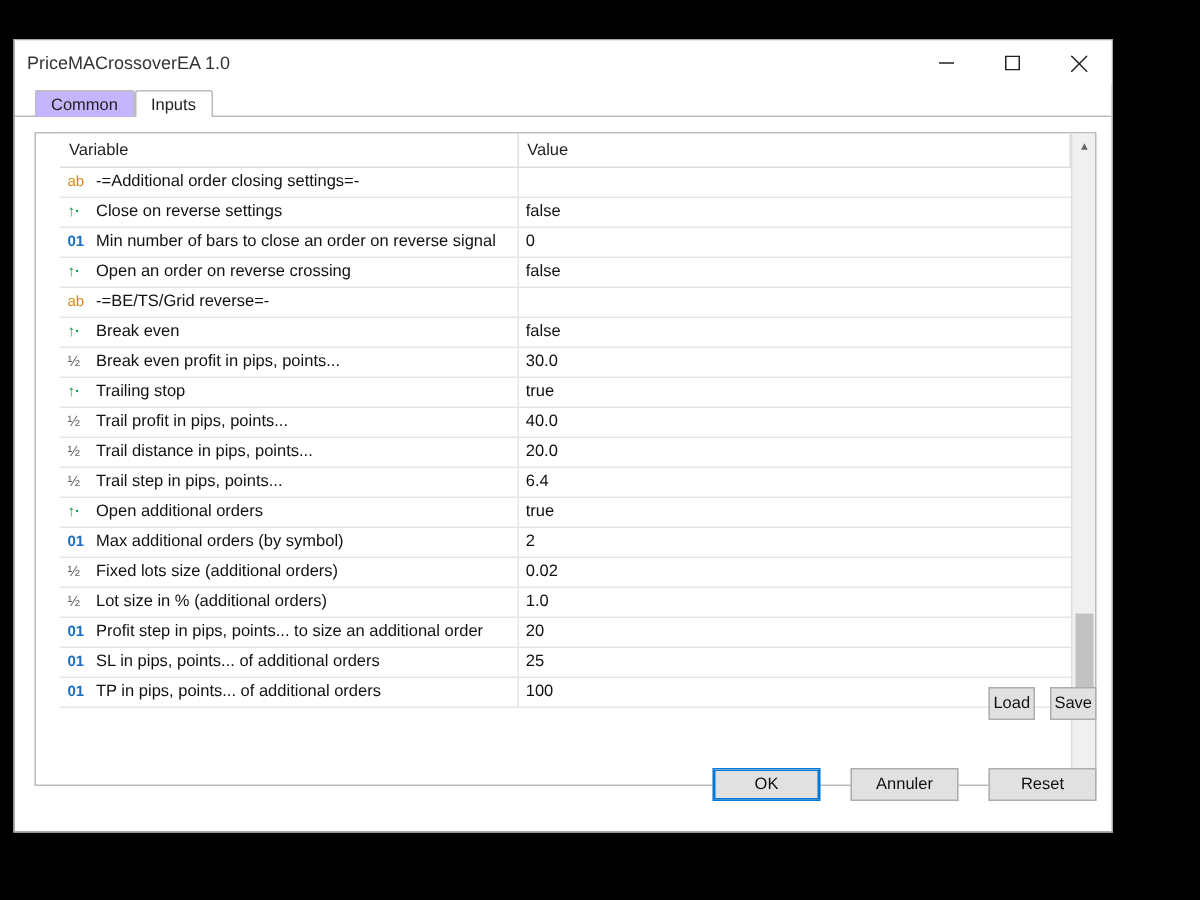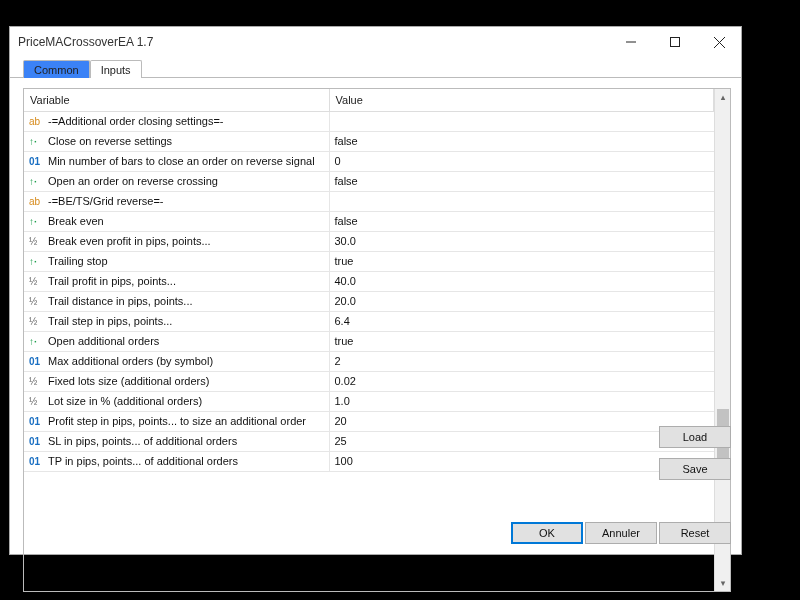--- a/index.html
+++ b/index.html
@@ -45,39 +45,40 @@
     border-bottom: 1px solid #bbb;
     display: flex;
     align-items: flex-end;
     padding-left: 13px;
     gap: 0;
   }
   .tab {
     padding: 3px 10px 2px 10px;
     border: 1px solid #bbb;
     border-bottom: none;
-    background: #3b82f6;
+    background: #c4b5fd;
     font-size: 11px;
     color: #222;
     position: relative;
     top: 1px;
     border-radius: 2px 2px 0 0;
   }
   .tab.active {
     background: #fff;
     z-index: 2;
     border-top-color: #bbb;
   }
   .content {
     padding: 10px 10px 0 13px;
   }
   .table-frame {
     border: 1px solid #bbb;
-    height: 504px;
-    display: flex;
+    height: 436px;
+    display: flex;
+    padding-left: 16px;
   }
   .grid-scroll {
     flex: 1;
     overflow: hidden;
   }
   table {
     border-collapse: collapse;
     width: 100%;
     table-layout: fixed;
   }
@@ -137,49 +138,49 @@
     width: 12px;
     background: #c2c2c2;
     border-radius: 0;
   }
   .side-buttons {
     position: absolute;
     right: 10px;
     bottom: 74px;
     width: 72px;
     display: flex;
-    flex-direction: column;
+    flex-direction: row;
     gap: 10px;
   }
   .bottom-buttons {
     position: absolute;
     right: 10px;
-    bottom: 10px;
-    display: flex;
-    gap: 2px;
+    bottom: 20px;
+    display: flex;
+    gap: 20px;
     text-align: center;
   }
   .btn {
     width: 72px;
     height: 22px;
     background: #e1e1e1;
     border: 1px solid #adadad;
     font-size: 11px;
     color: #111;
     display:flex; align-items:center; justify-content:center;
   }
   .btn.default { border: 1px solid #0078d7; box-shadow: inset 0 0 0 1px #0078d7; }
 </style>
 </head>
 <body>
 
 <div class="window">
 
   <div class="titlebar">
-    <span class="title">PriceMACrossoverEA 1.7</span>
+    <span class="title">PriceMACrossoverEA 1.0</span>
     <div class="ctrl">
       <svg width="10" height="10">
           <line x1="0" y1="5" x2="10" y2="5"></line>
         </svg>
     </div>
     <div class="ctrl">
       <svg width="10" height="10">
           <rect x="0.5" y="0.5" width="9" height="9"></rect>
         </svg>
     </div>

